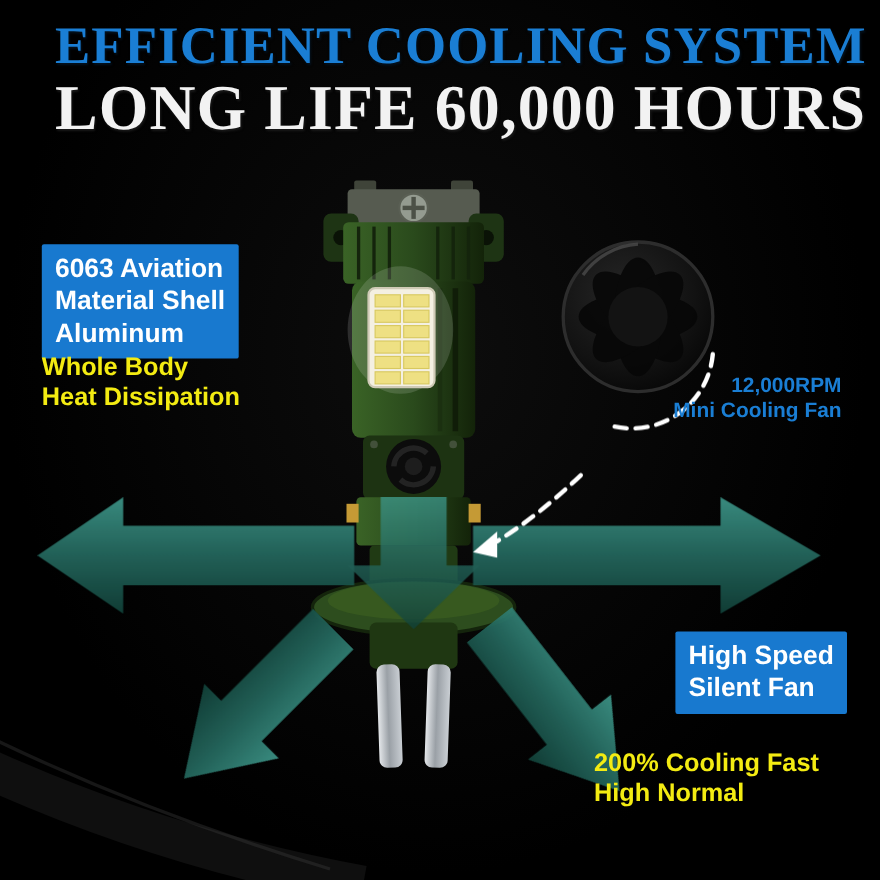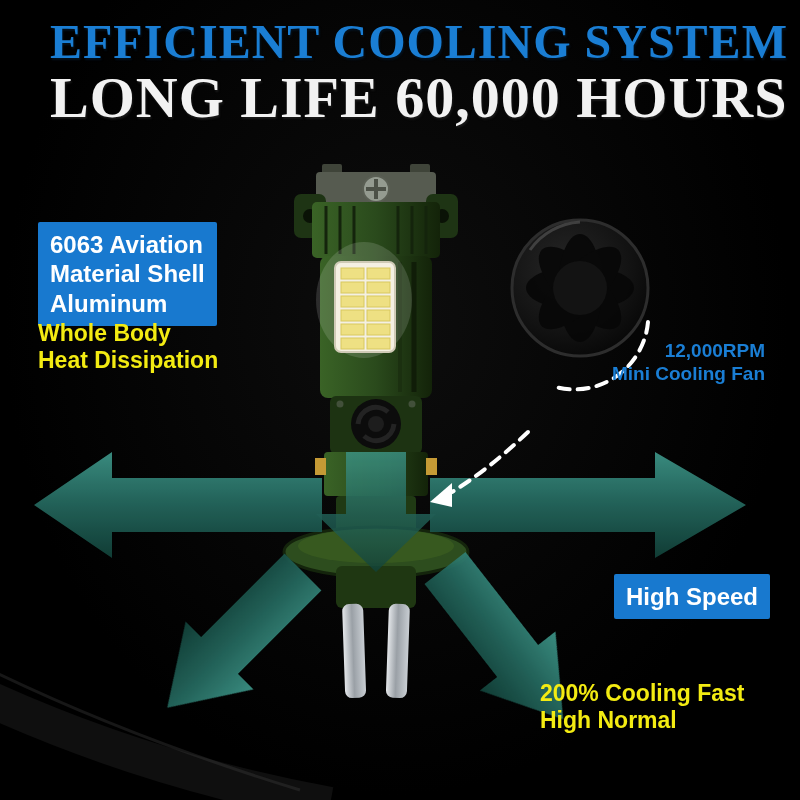--- a/index.html
+++ b/index.html
@@ -197,20 +197,21 @@
     <div>Heat Dissipation</div>
   </div>
 
   <div class="callout blue-text rpm">
     <div>12,000RPM</div>
     <div>Mini Cooling Fan</div>
   </div>
 
   <div class="callout blue-box fanbox">
     <div>High Speed</div>
+    <div>Silent Fan</div>
   </div>
 
   <div class="callout yellow-text coolfast">
     <div>200% Cooling Fast</div>
     <div>High Normal</div>
   </div>
 
 </div>
 
 </body></html>

